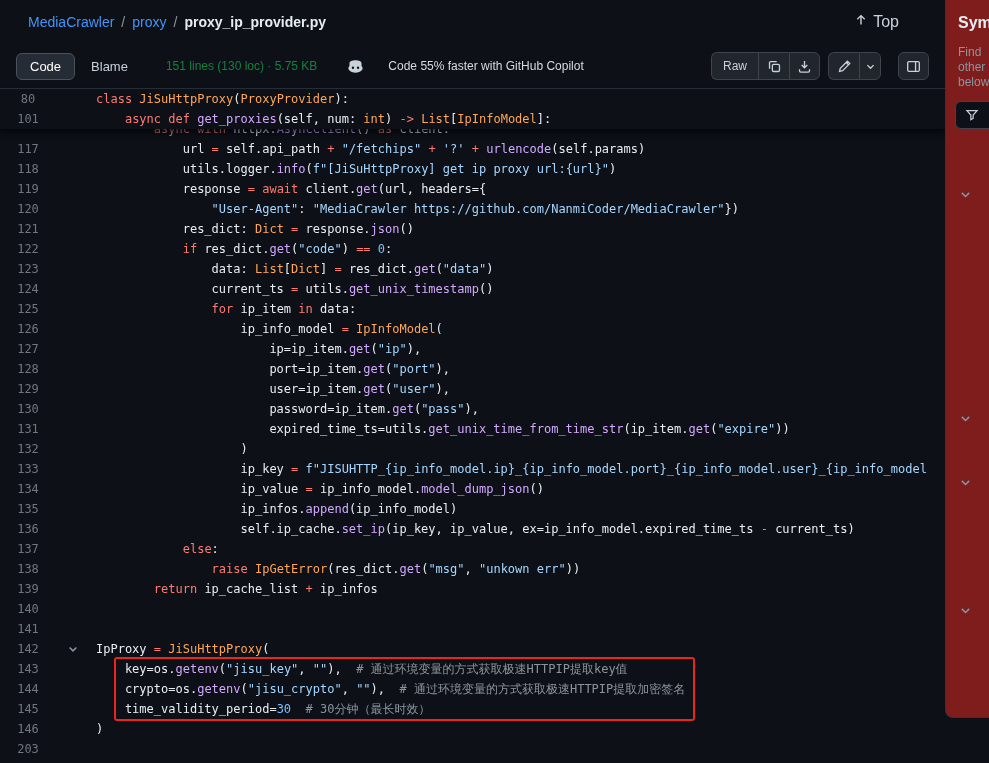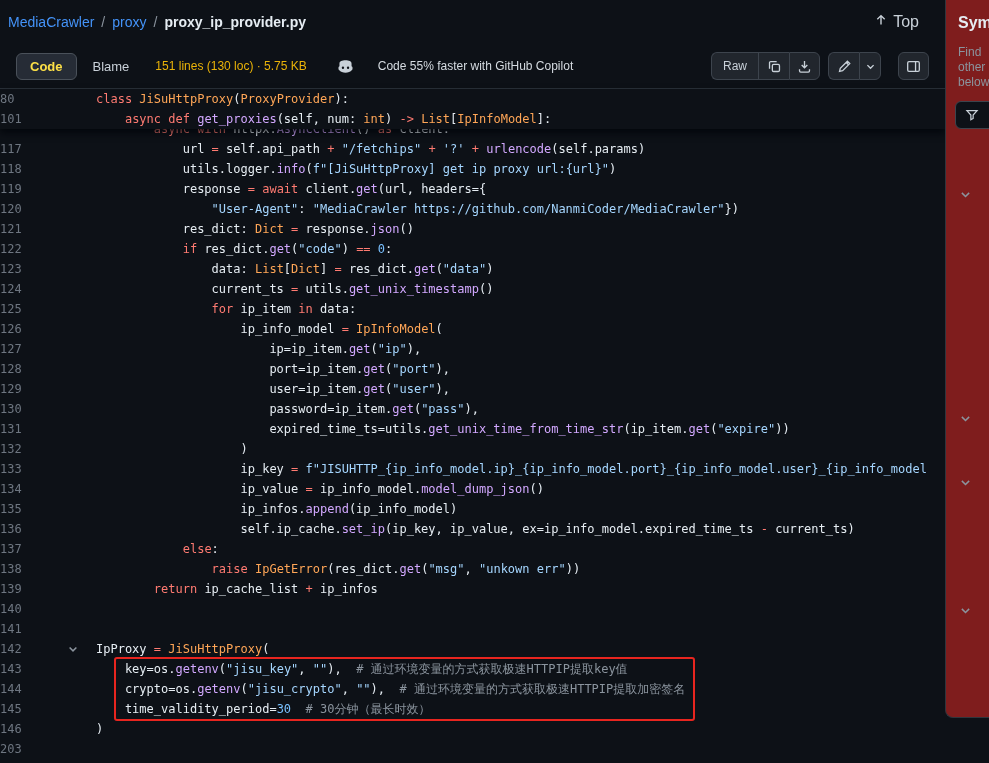--- a/index.html
+++ b/index.html
@@ -3,52 +3,52 @@
 <meta charset="utf-8">
 <style>
   *{margin:0;padding:0;box-sizing:border-box}
   html,body{width:989px;height:763px;overflow:hidden}
   body{background:#0d1117;color:#e6edf3;font-family:"Liberation Sans",sans-serif;position:relative}
   button{background:none;border:none;color:inherit;font-family:inherit;cursor:pointer}
 
   .main{position:absolute;left:0;top:0;width:945px;height:763px;overflow:hidden}
 
   
-  .page-header{height:44px;display:flex;align-items:center;justify-content:space-between;padding:0 8px}
+  .page-header{height:44px;display:flex;align-items:center;justify-content:space-between;padding:0 28px}
   .breadcrumb{display:flex;align-items:center;gap:7px;font-size:14px}
   .bc-link{color:var(--accent-blue);cursor:pointer;text-decoration:none}
   .bc-sep{color:#8b949e}
   .bc-file{font-weight:700;color:#e6edf3}
   .top-btn{display:flex;align-items:flex-start;gap:5px;font-size:16px;color:#c9d1d9;margin-right:18px}
 
   
   .toolbar{height:45px;display:flex;align-items:center;padding:0 16px;border-bottom:1px solid #2a313a}
   .seg{display:flex;align-items:center;gap:2px}
   .seg-btn{font-size:13px;padding:5px 13px;color:#c9d1d9;border:1px solid transparent;border-radius:6px}
-  .seg-btn.active{background:#262c36;border-color:#4a515a;color:#fde047;font-weight:700}
-  .file-stats{font-size:12px;color:#eab308;margin-left:12px;white-space:nowrap}
+  .seg-btn.active{background:#262c36;border-color:#4a515a;color:#ffffff;font-weight:400}
+  .file-stats{font-size:12px;color:#15803d;margin-left:24px;white-space:nowrap}
   .copilot{display:flex;align-items:center;gap:24px;margin-left:30px;font-size:12px;color:#d5dbe1;white-space:nowrap}
   .spacer{flex:1}
   .btn-group{display:flex}
   .gh-btn{display:flex;align-items:center;justify-content:center;height:28px;background:#21262d;border:1px solid #3d444d;color:#c9d1d9;font-size:12px}
   .btn-group .gh-btn{border-radius:0;border-right-width:0}
   .btn-group .gh-btn:first-child{border-radius:6px 0 0 6px}
   .btn-group .gh-btn:last-child{border-radius:0 6px 6px 0;border-right-width:1px}
   .btn-group .gh-btn:only-child{border-radius:6px;border-right-width:1px}
   .raw-btn{padding:7px 11px;font-weight:400}
   .icon-btn{width:31px}
   .caret-btn{width:22px}
   .group-gap{width:8px}
   .group-gap-lg{width:17px}
   .solo-btn{border-radius:6px !important}
 
   
   .code-area{position:relative;font-family:"DejaVu Sans Mono","Liberation Mono",monospace;font-size:12px}
   .code-row{display:flex;height:20px;line-height:20px}
-  .ln{width:56px;flex:none;text-align:left;color:#6e7681;cursor:pointer;user-select:none}
+  .ln{width:56px;flex:none;text-align:center;color:#6e7681;cursor:pointer;user-select:none}
   .fold{width:40px;flex:none;display:flex;align-items:center;padding-left:11px}
   .src{white-space:pre;flex:none}
   .tk-p{color:#e6edf3}
   .tk-k{color:var(--keyword)}
   .tk-c{color:var(--type)}
   .tk-f{color:var(--function)}
   .tk-s{color:var(--string)}
   .tk-n{color:var(--number)}
   .tk-m{color:var(--comment)}
   .sticky{position:relative;z-index:2;background:#0d1117;box-shadow:0 4px 7px rgba(1,4,9,.75)}

